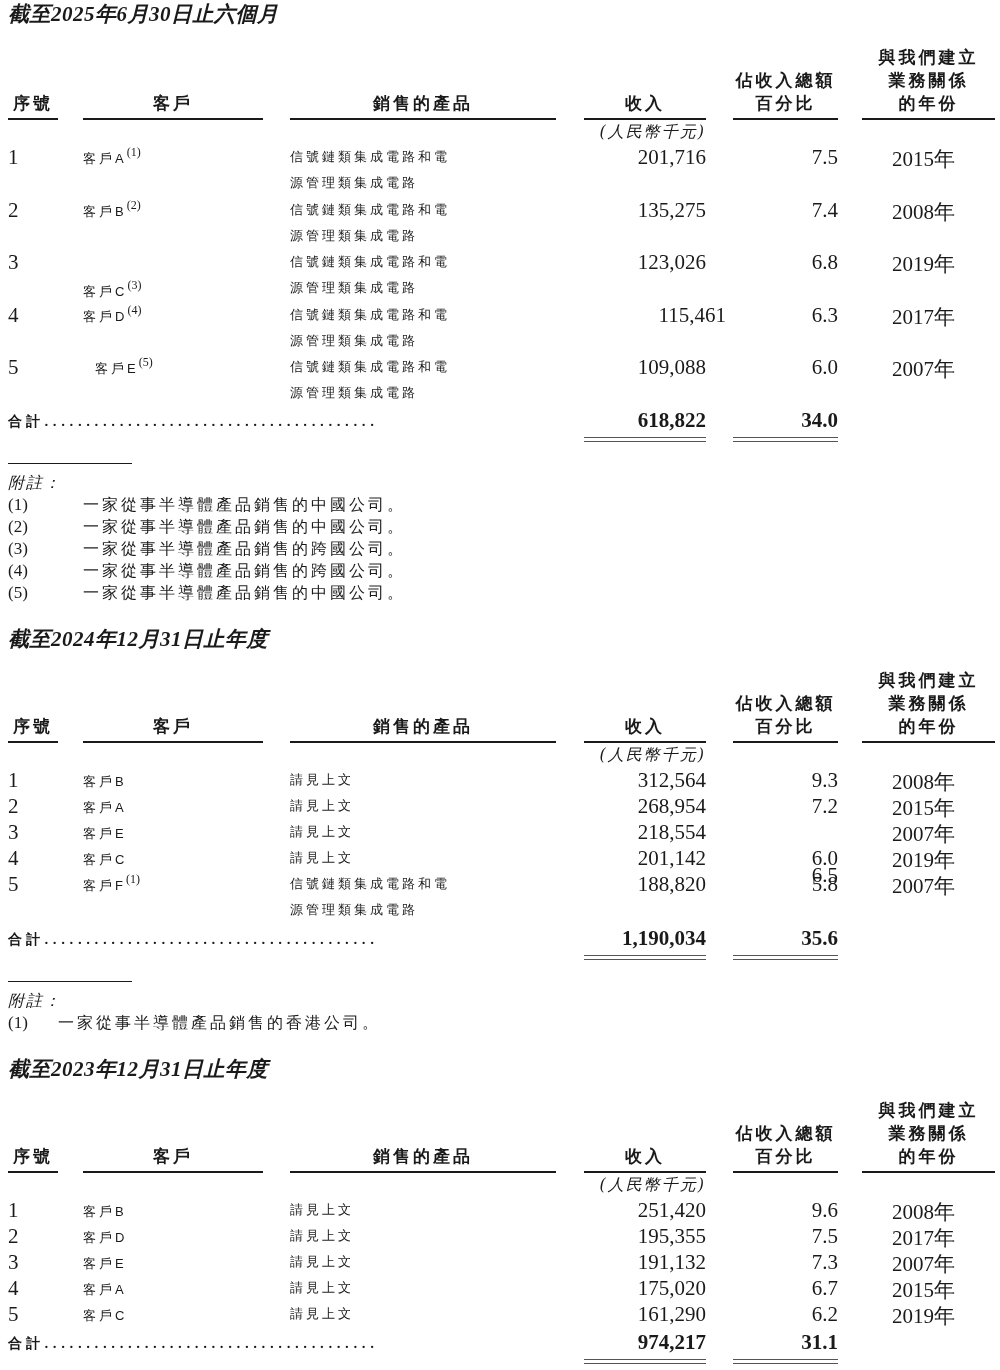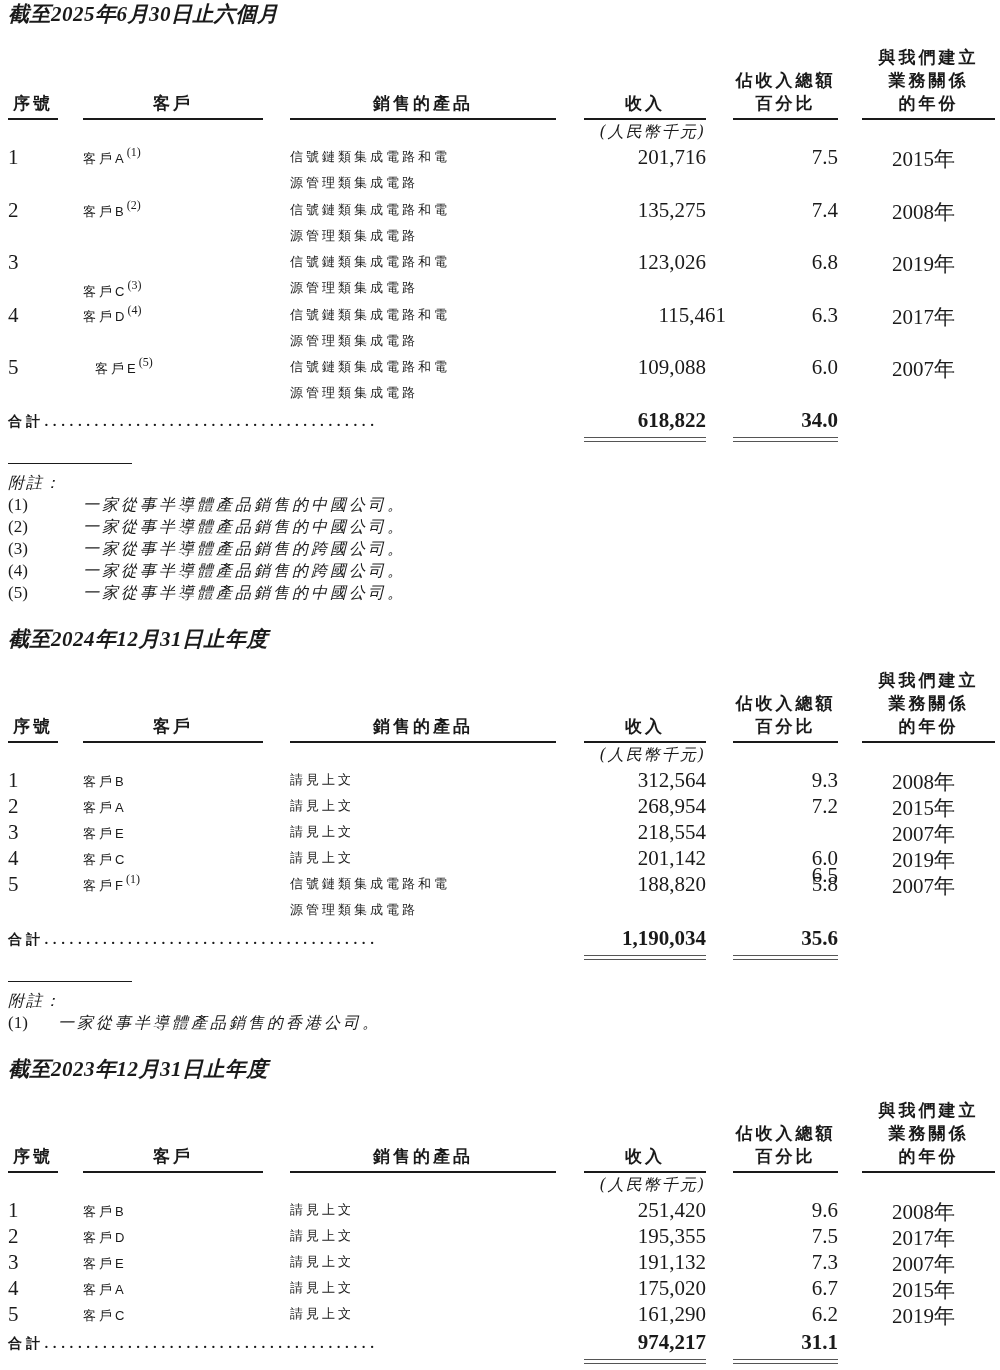--- a/index.html
+++ b/index.html
@@ -31,21 +31,21 @@
     .right { text-align: right; }
     .prod { line-height: 26px; }
     .total-label { font-weight: bold; font-family: "DejaVu Serif", serif; font-size: 14px; letter-spacing: 4px; }
     .dots { font-family: "Liberation Serif", serif; font-size: 19px; letter-spacing: 3.6px; }
     .bold { font-weight: bold; }
     .dbl { position: absolute; height: 5px; border-top: 1.5px solid #555; border-bottom: 1.5px solid #555; box-sizing: border-box; }
     .note-rule { position: absolute; left: 8px; width: 124px; height: 1px; background: #1a1a1a; }
     .note-head { position: absolute; left: 8px; font-style: italic; font-size: 16px; font-family: "DejaVu Serif", serif; letter-spacing: 2px; }
     .note { position: absolute; font-size: 16px; }
     .note .nidx { position: absolute; left: 8px; font-family: "Liberation Serif", serif; font-size: 17px; }
-    .note .ntxt { position: absolute; font-family: "DejaVu Serif", serif; letter-spacing: 3px; white-space: nowrap; font-style: italic; }
+    .note .ntxt { position: absolute; font-family: "DejaVu Serif", serif; letter-spacing: 3px; white-space: nowrap; }
   </style>
 </head>
 <body>
 
 <div id="doc">
     <div class="section-title" style="top: 0px;">截至2025年6月30日止六個月</div>
     <div class="hdr" style="left: 8px; width: 50px; top: 92px;">
       <div>序號</div>
     </div>
     <div class="hdr" style="left: 83px; width: 180px; top: 92px;">

